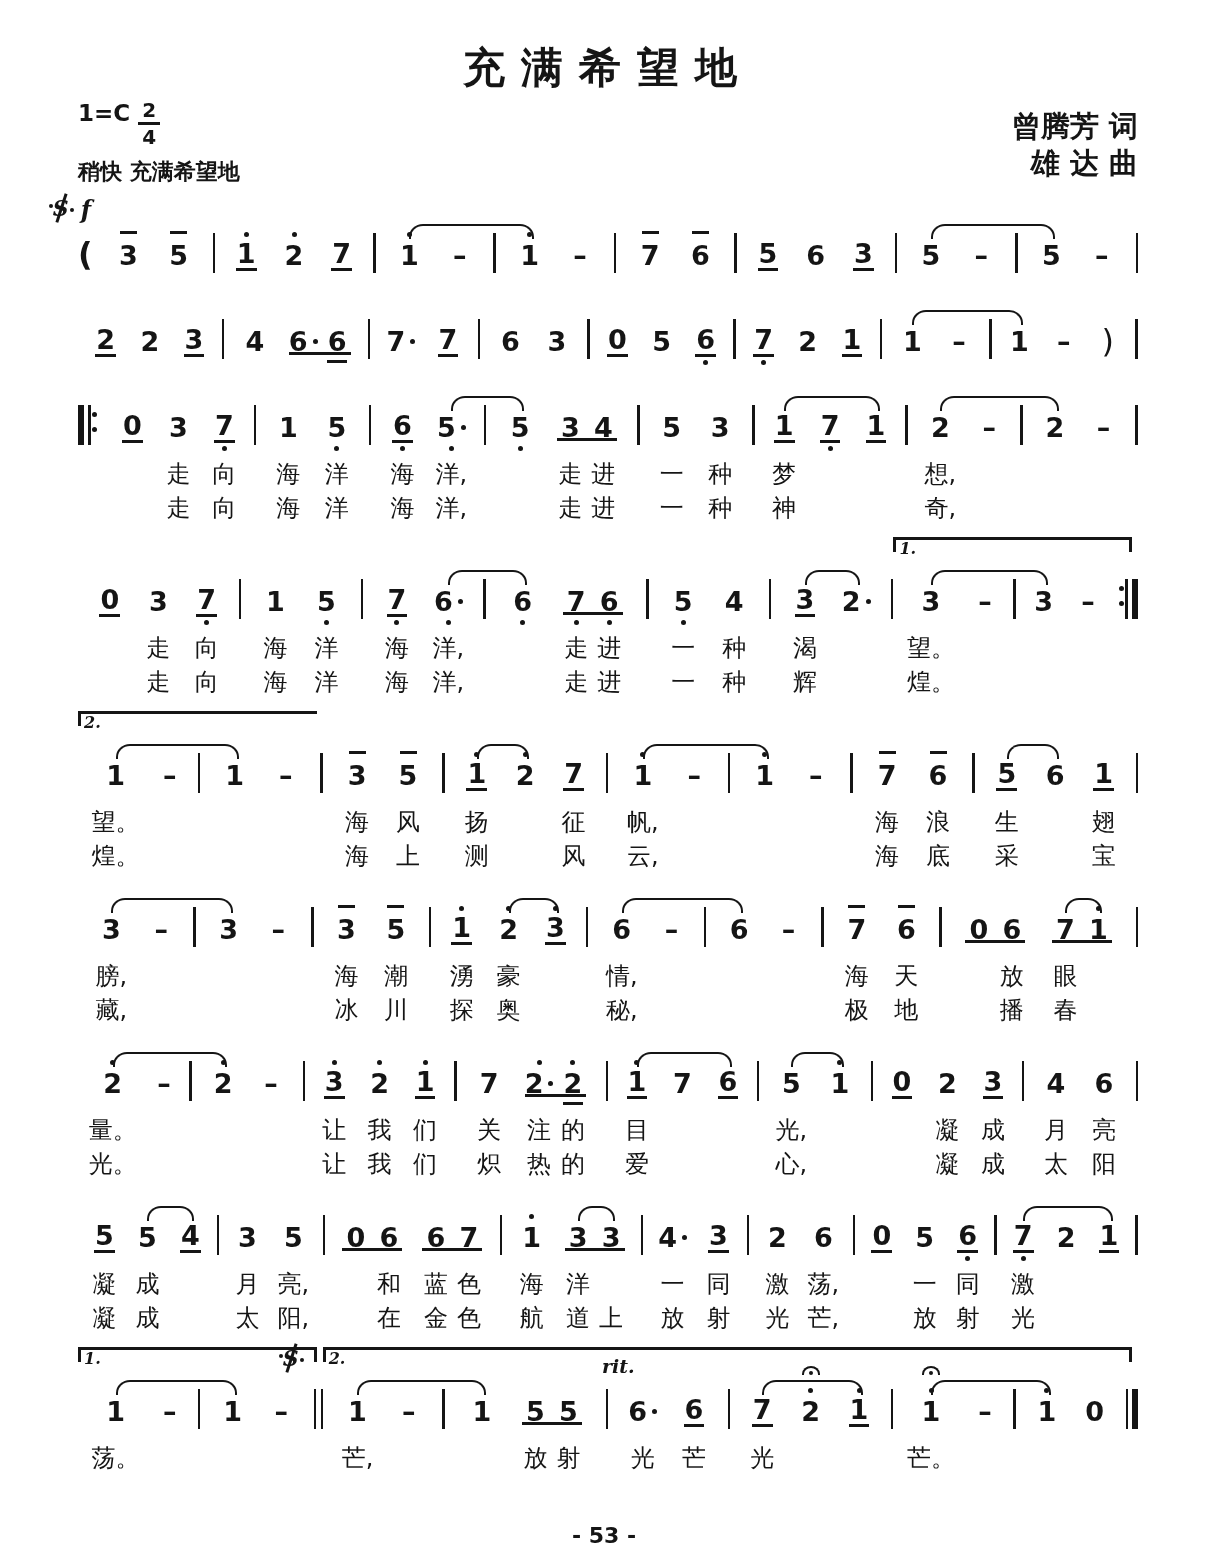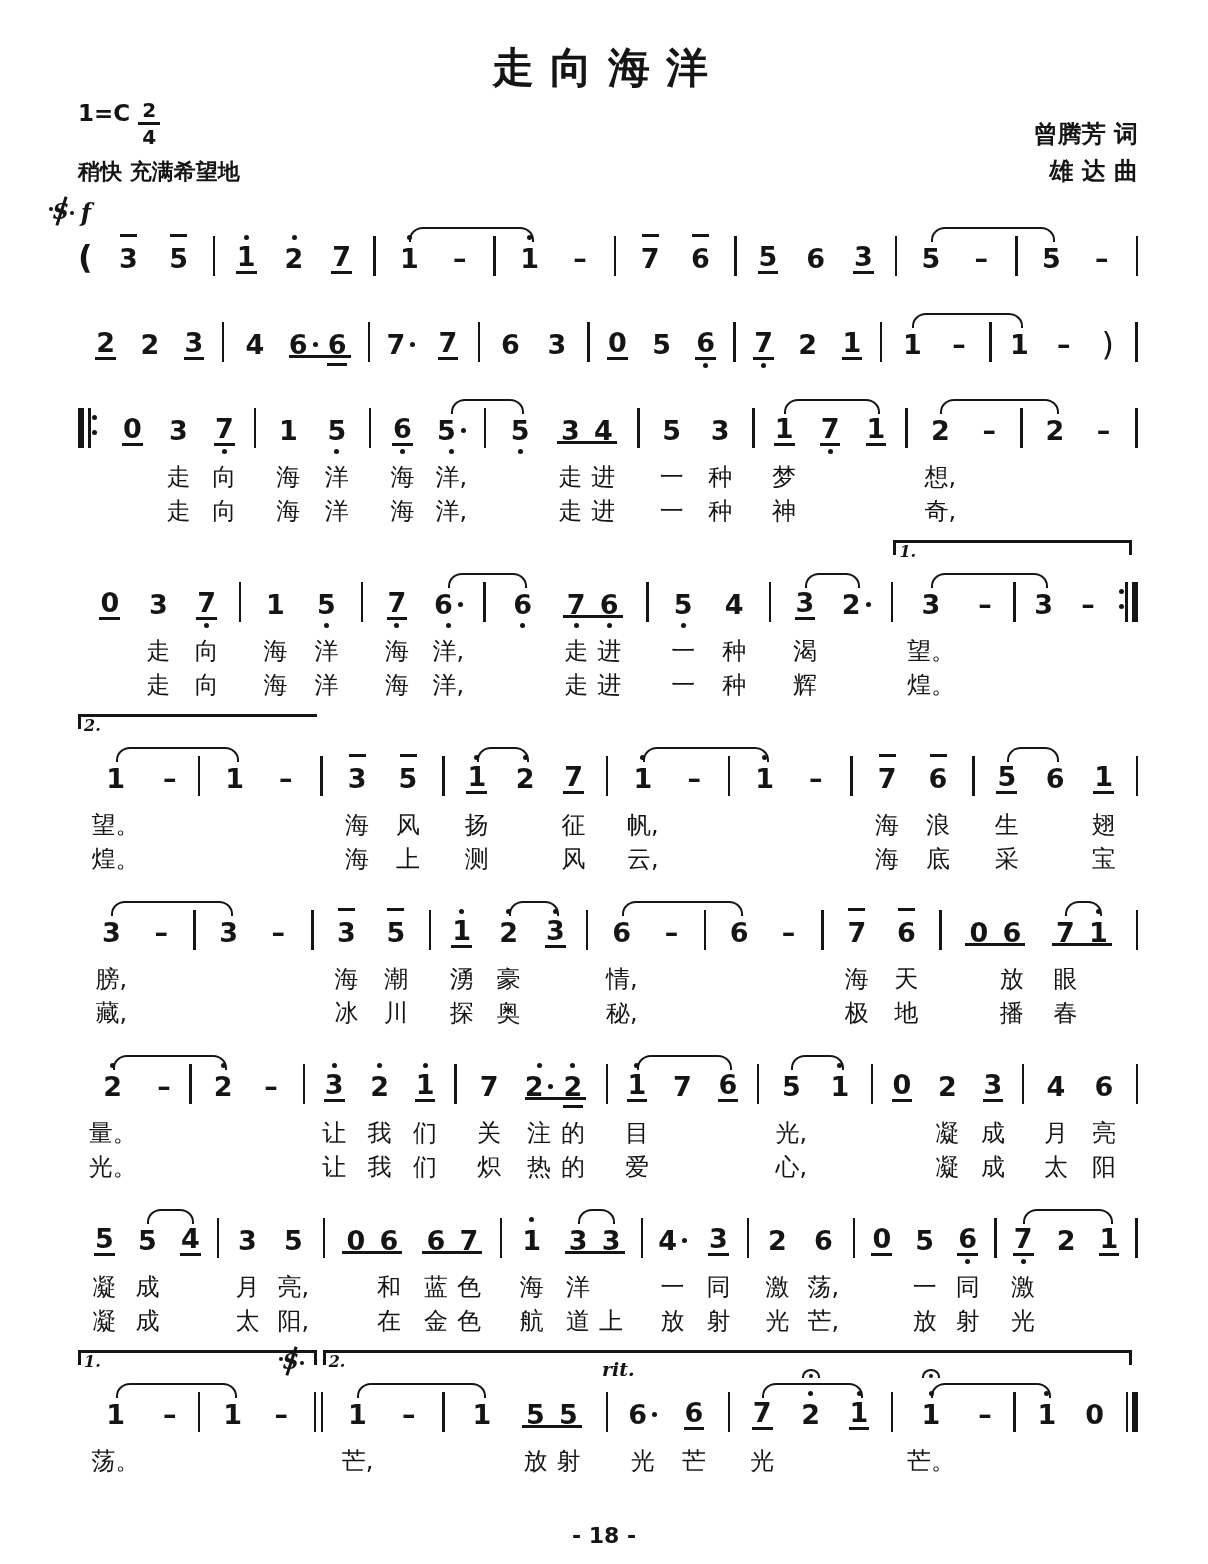--- a/index.html
+++ b/index.html
@@ -7,21 +7,21 @@
         font-family:"DejaVu Sans",sans-serif;box-sizing:border-box;padding:30px 70px 20px 78px;overflow:hidden;}
   
   .title{text-align:center;font-size:42px;font-weight:700;letter-spacing:16px;margin:10px 0 4px 0;
          font-family:"DejaVu Serif","Liberation Serif",serif;}
   .hdr{display:flex;justify-content:space-between;align-items:flex-start;margin-bottom:6px;}
   .keyline{display:flex;align-items:flex-start;font-size:23px;font-weight:700;}
   .frac{display:inline-flex;flex-direction:column;align-items:center;line-height:1;font-size:20px;font-weight:700;margin-left:8px;}
   .frac .ft{border-bottom:3px solid #151515;padding:0 4px 2px;}
   .frac .fb{padding-top:2px;}
   .tempo{font-size:22px;font-weight:700;margin-top:10px;}
-  .hdrR{margin-top:16px;text-align:right;font-size:24px;font-weight:700;line-height:37px;}
+  .hdrR{margin-top:8px;text-align:right;font-size:29px;font-weight:700;line-height:37px;}
   .pageno{position:absolute;left:0;right:0;bottom:16px;text-align:center;font-size:22px;font-weight:700;}
   
   .score{margin-top:4px;}
   .system{position:relative;padding-top:16px;margin-bottom:7px;}
   .system.pm{padding-top:30px;}
   .system.pv{padding-top:36px;}
   .mrow{display:flex;width:100%;align-items:flex-start;}
   .measure{display:flex;align-items:flex-start;min-width:0;}
   .mnotes{flex:1;display:flex;justify-content:space-evenly;align-items:flex-start;min-width:0;}
   .grp{display:flex;align-items:flex-start;position:relative;}
@@ -71,21 +71,21 @@
   .segno .d2{right:-3px;top:13px;}
   .fermata{position:absolute;top:-13px;left:50%;transform:translateX(-50%);width:18px;height:9px;
            border:2.5px solid #151515;border-bottom:none;border-radius:10px 10px 0 0/9px 9px 0 0;box-sizing:border-box;}
   .fermata::after{content:'';position:absolute;left:50%;bottom:0;transform:translateX(-50%);
                   width:4px;height:4px;border-radius:50%;background:#151515;}
 </style>
 </head>
 <body>
 
 <div class="page">
-  <h1 class="title">走向海洋</h1>
+  <h1 class="title">充满希望地</h1>
   <div class="hdr">
     <div>
       <div class="keyline">
         <span>1=C</span>
         <span class="frac">
           <span class="ft">2</span>
           <span class="fb">4</span>
         </span>
       </div>
       <div class="tempo">稍快 充满希望地</div>
@@ -2146,14 +2146,14 @@
         <div class="segno" style="left: 202.625px; top: 2px;">
           <div class="sg">S</div>
           <div class="sl"></div>
           <div class="sd d1"></div>
           <div class="sd d2"></div>
         </div>
         <div class="mark rit" style="left: 524.016px; top: 12px; text-align: right;">rit.</div>
       </div>
     </div>
 
-  <div class="pageno">- 18 -</div>
+  <div class="pageno">- 53 -</div>
 </div>
 
 </body></html>

